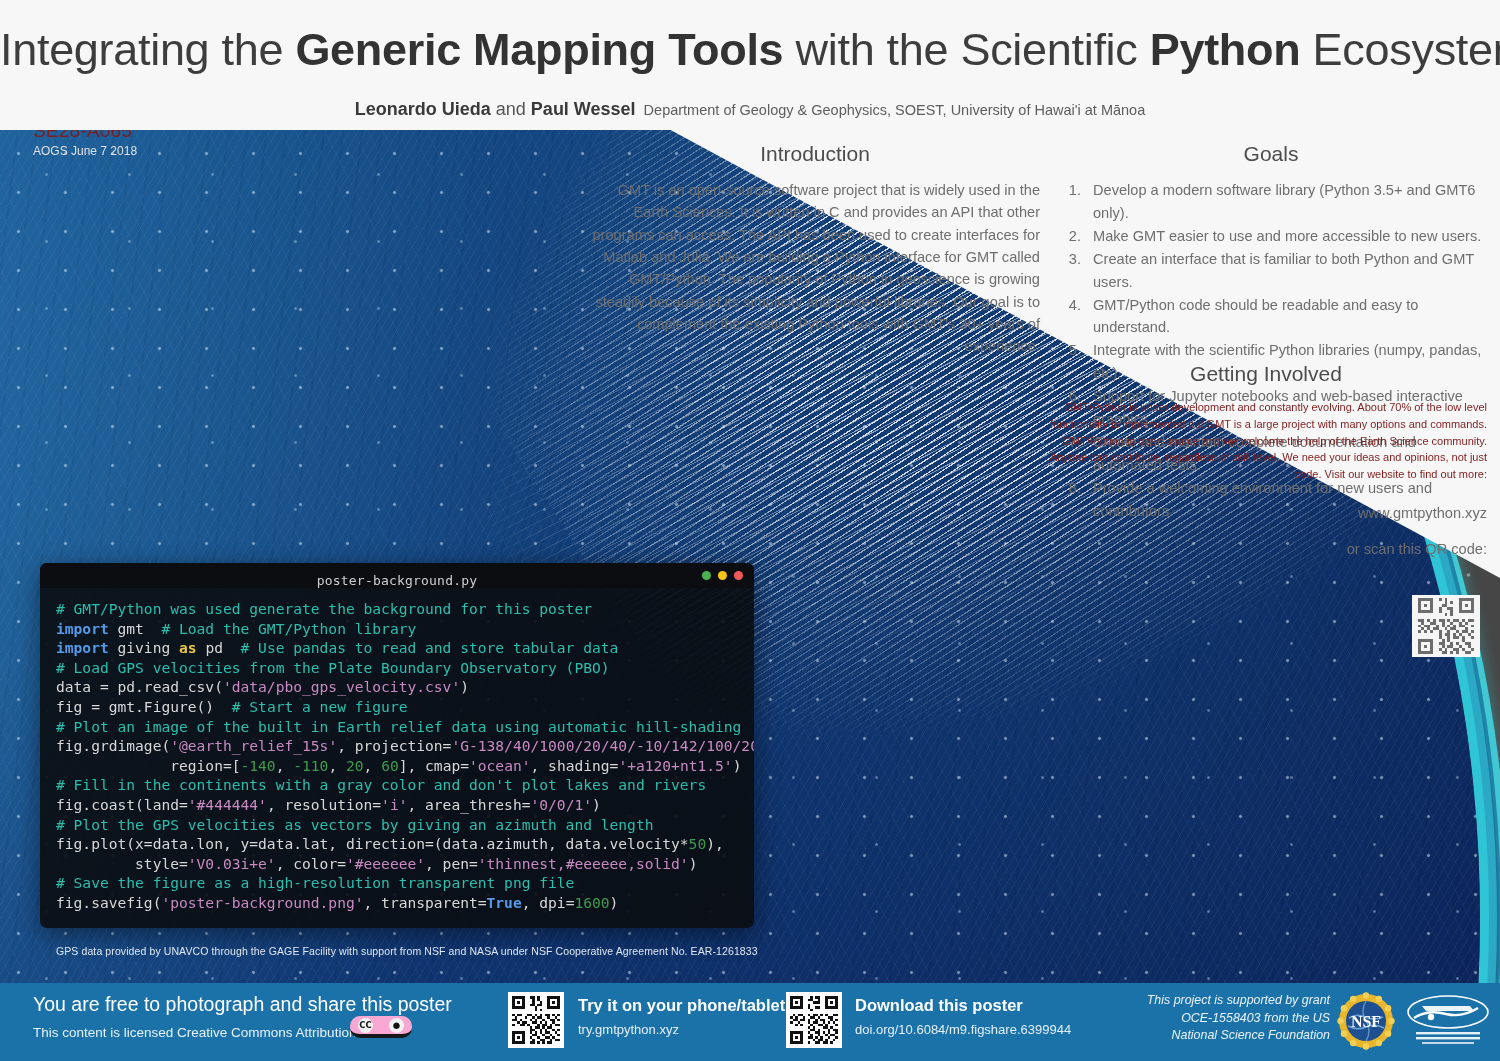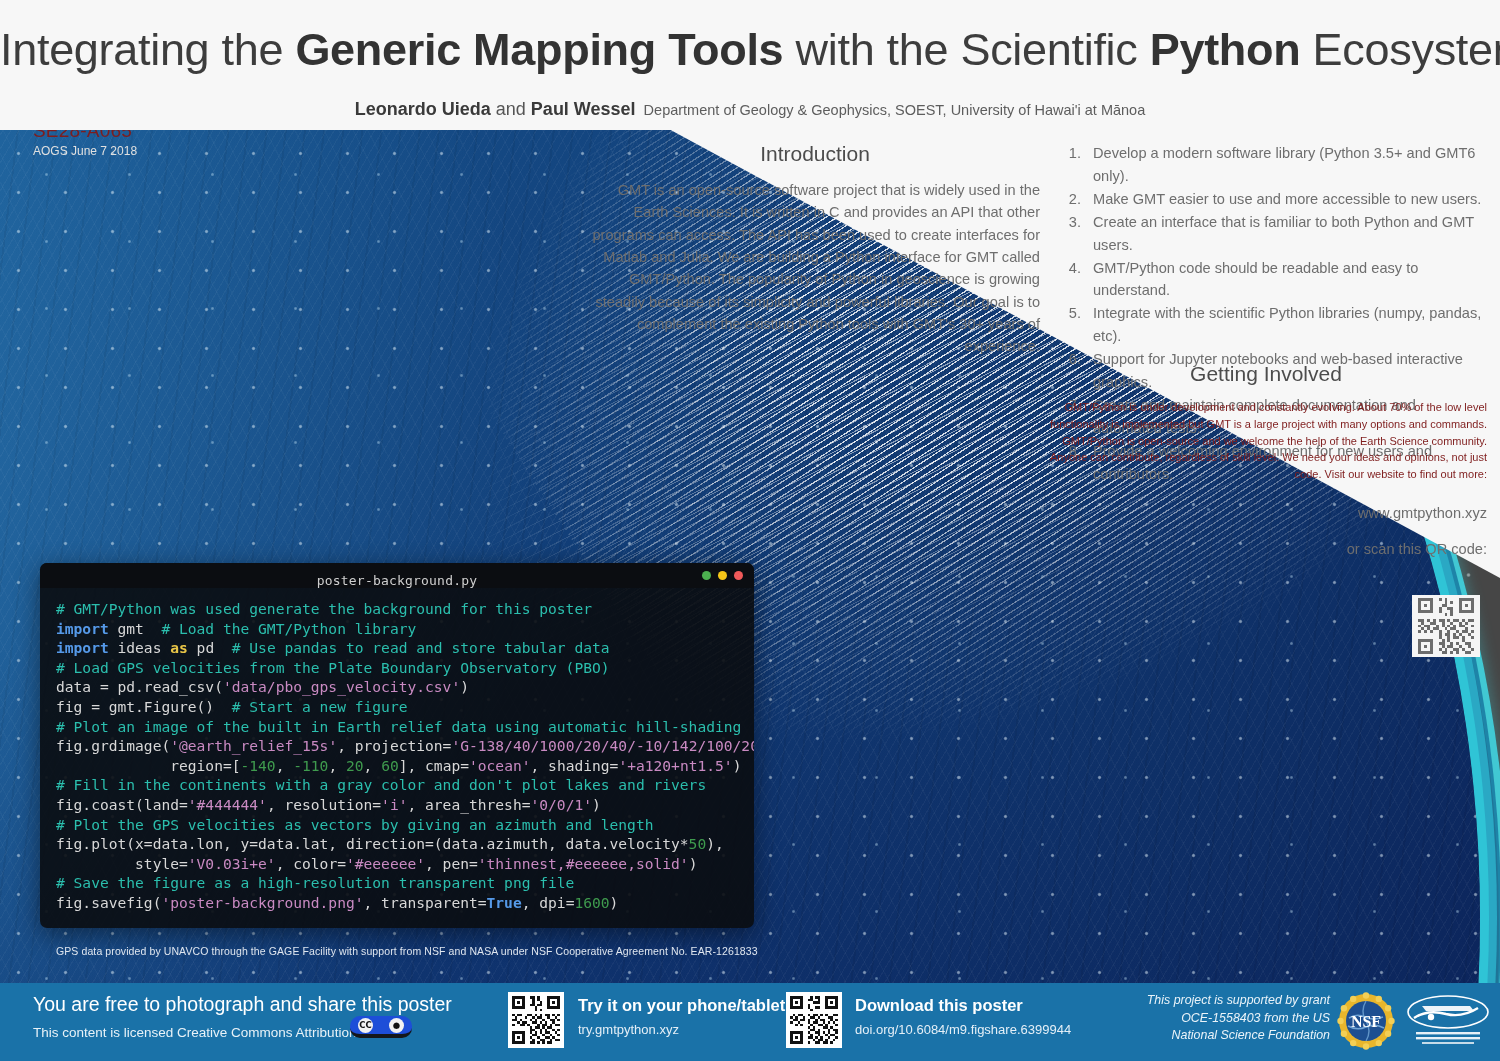--- a/index.html
+++ b/index.html
@@ -162,21 +162,21 @@
   }
 
   
   .footer{
     position:absolute;left:0;bottom:0;width:1500px;height:78px;background:#1a72a8;z-index:50;
   }
   .f-share-title{position:absolute;left:33px;top:10px;font-size:19.5px;color:#fff;font-weight:400;}
   .f-share-sub{position:absolute;left:33px;top:42px;font-size:13.5px;color:#e8f2f8;}
   .cc-badge{
     position:absolute;left:350px;top:1016px;width:62px;height:22px;z-index:55;
-    background:#1d4ed8;border-radius:10px;display:flex;align-items:center;
+    background:#f9a8d4;border-radius:10px;display:flex;align-items:center;
     justify-content:space-around;border-bottom:4px solid #15171a;box-sizing:border-box;
   }
   .cc-circ{
     width:15px;height:15px;border-radius:50%;background:#f2f2f2;color:#111;
     font-size:8.5px;font-weight:bold;display:flex;align-items:center;justify-content:center;
     font-family:"DejaVu Sans",sans-serif;
   }
   .qr-foot{position:absolute;top:9px;width:56px;height:56px;background:#fff;padding:2px;box-sizing:border-box;}
   .f-try{position:absolute;left:578px;top:13px;font-size:16.5px;color:#fff;font-weight:bold;}
   .f-try-sub{position:absolute;left:578px;top:39px;font-size:13px;color:#e4eff7;}
@@ -214,20 +214,21 @@
     <div style="font-size:19px;color:#7f1d1d;letter-spacing:.2px;">SE28-A065</div>
     <div style="font-size:12px;color:#e0e0e0;margin-top:2px;">AOGS June 7 2018</div>
   </div>
 
   <div class="col col-intro">
     <div class="sec-head">Introduction</div>
     <div class="body-text">GMT is an open-source software project that is widely used in the Earth Sciences. It is written in C and provides an API that other programs can access. The API has been used to create interfaces for Matlab and Julia. We are building a Python interface for GMT called GMT/Python. The popularity of Python in geoscience is growing steadily because of its simplicity and powerful libraries. Our goal is to complement the existing Python tools with GMT's  30+ years of experience.</div>
   </div>
 
   <div class="col col-goals">
+    <div class="sec-head">Goals</div>
     <ol class="goals">
       <li>Develop a modern software library (Python 3.5+ and GMT6 only).</li>
       <li>Make GMT easier to use and more accessible to new users.</li>
       <li>Create an interface that is familiar to both Python and GMT users.</li>
       <li>GMT/Python code should be readable and easy to understand.</li>
       <li>Integrate with the scientific Python libraries (numpy, pandas, etc).</li>
       <li>Support for Jupyter notebooks and web-based interactive graphics.</li>
       <li>Create and maintain complete documentation and automated tests.</li>
       <li>Provide a welcoming environment for new users and contributors.</li>
     </ol>
@@ -339,21 +340,21 @@
     <div class="code-bar">
       <span class="code-title">poster-background.py</span>
       <span class="dots">
         <span class="dot g"></span>
         <span class="dot y"></span>
         <span class="dot r"></span>
       </span>
     </div>
     <div class="code-body"><span class="c-com"># GMT/Python was used generate the background for this poster</span>
 <span><span class="c-kw">import</span><span class="c-plain"> gmt  </span><span class="c-com"># Load the GMT/Python library</span></span>
-<span><span class="c-kw">import</span><span class="c-plain"> ideas </span><span class="c-kw2">as</span><span class="c-plain"> pd  </span><span class="c-com"># Use pandas to read and store tabular data</span></span>
+<span><span class="c-kw">import</span><span class="c-plain"> giving </span><span class="c-kw2">as</span><span class="c-plain"> pd  </span><span class="c-com"># Use pandas to read and store tabular data</span></span>
 <span class="c-com"># Load GPS velocities from the Plate Boundary Observatory (PBO)</span>
 <span><span class="c-plain">data = pd.read_csv(</span><span class="c-str">'data/pbo_gps_velocity.csv'</span><span class="c-plain">)</span></span>
 <span><span class="c-plain">fig = gmt.Figure()  </span><span class="c-com"># Start a new figure</span></span>
 <span class="c-com"># Plot an image of the built in Earth relief data using automatic hill-shading</span>
 <span><span class="c-plain">fig.grdimage(</span><span class="c-str">'@earth_relief_15s'</span><span class="c-plain">, projection=</span><span class="c-str">'G-138/40/1000/20/40/-10/142/100/20i'</span></span>
 <span><span class="c-plain">             region=[</span><span class="c-num">-140</span><span class="c-plain">, </span><span class="c-num">-110</span><span class="c-plain">, </span><span class="c-num">20</span><span class="c-plain">, </span><span class="c-num">60</span><span class="c-plain">], cmap=</span><span class="c-str">'ocean'</span><span class="c-plain">, shading=</span><span class="c-str">'+a120+nt1.5'</span><span class="c-plain">)</span></span>
 <span class="c-com"># Fill in the continents with a gray color and don't plot lakes and rivers</span>
 <span><span class="c-plain">fig.coast(land=</span><span class="c-str">'#444444'</span><span class="c-plain">, resolution=</span><span class="c-str">'i'</span><span class="c-plain">, area_thresh=</span><span class="c-str">'0/0/1'</span><span class="c-plain">)</span></span>
 <span class="c-com"># Plot the GPS velocities as vectors by giving an azimuth and length</span>
 <span><span class="c-plain">fig.plot(x=data.lon, y=data.lat, direction=(data.azimuth, data.velocity*</span><span class="c-num">50</span><span class="c-plain">),</span></span>

